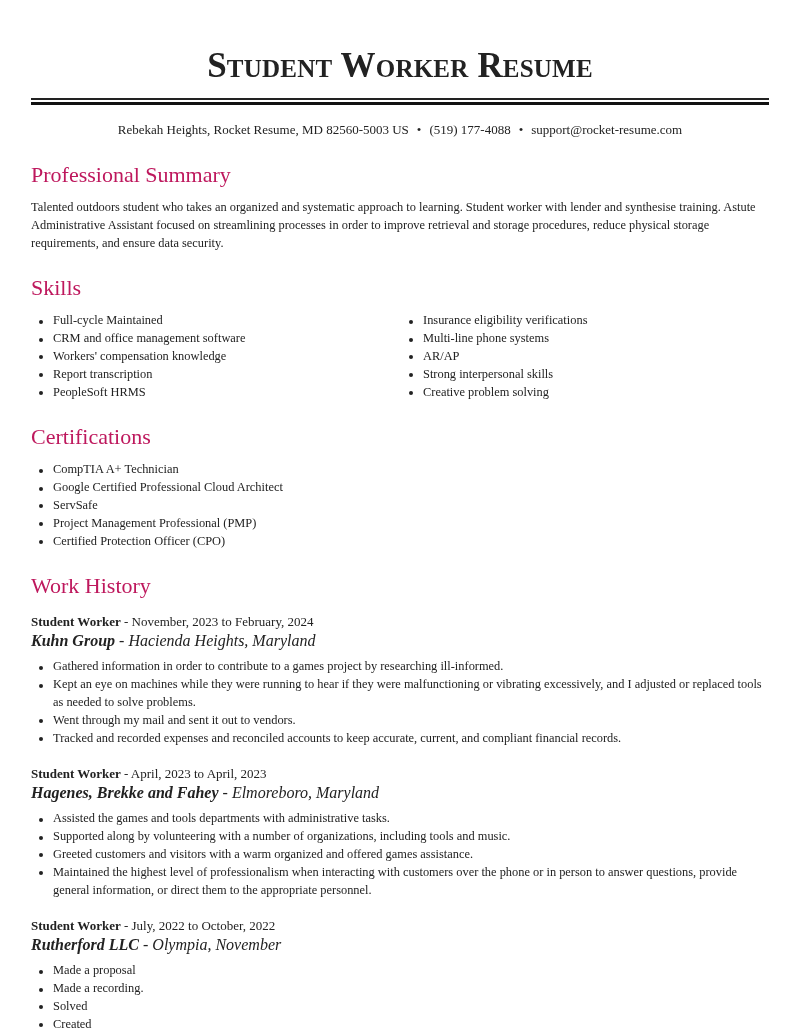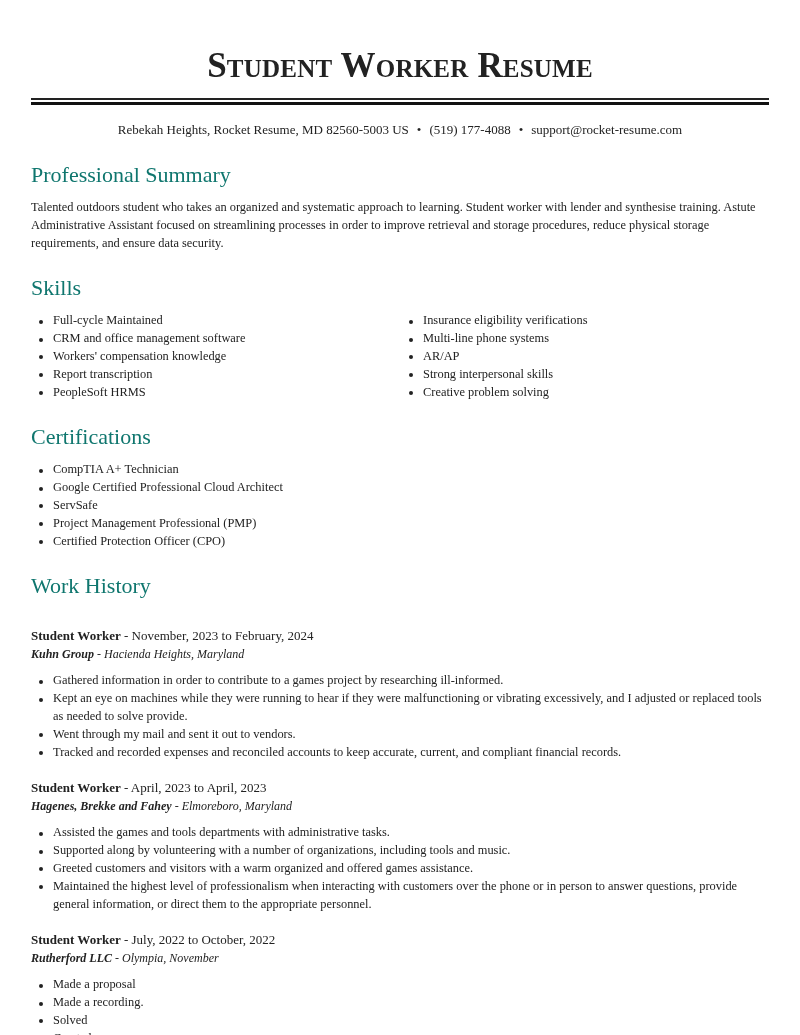--- a/index.html
+++ b/index.html
@@ -29,42 +29,42 @@
     font-size: 13px;
     margin-top: 17px;
     line-height: 18px;
   }
   .contact .sep { padding: 0 8px; }
   h2 {
     font-weight: normal;
     font-size: 22px;
     line-height: 26px;
     margin-top: 23px;
-    color: #0f766e;
+    color: #be185d;
   }
   .summary { margin-top: 11px; }
   ul.bullets { list-style: none; margin-top: 11px; }
   ul.bullets li { position: relative; padding-left: 22px; }
   ul.bullets li::before {
     content: "";
     position: absolute;
     left: 8px;
     top: 7.5px;
     width: 4px; height: 4px;
     border-radius: 50%;
     background: #222;
   }
   .skills-grid { display: flex; margin-top: 11px; }
   .skills-grid ul.bullets { margin-top: 0; width: 50%; }
   .skills-grid ul.bullets.right { padding-left: 1px; }
-  .job { margin-top: 27px; }
+  .job { margin-top: 13px; }
   .job + .job { margin-top: 17px; }
   .job-head { font-size: 13px; line-height: 19px; }
   .job-head b { font-weight: bold; }
-  .job-co { font-size: 12px; line-height: 19px; font-style: italic; }
+  .job-co { font-size: 16px; line-height: 19px; font-style: italic; }
   .job-co b { font-weight: bold; }
   .job ul.bullets { margin-top: 8px; }
 </style>
 </head>
 <body>
 
 <div class="page">
 
   <h1 class="title">Student Worker Resume</h1>
 
@@ -114,21 +114,21 @@
   </section>
 
   <section>
     <h2>Work History</h2>
 
     <div class="job">
       <div class="job-head"><b>Student Worker</b><span> - November, 2023 to February, 2024</span></div>
       <div class="job-co"><b>Kuhn Group</b><span> - Hacienda Heights, Maryland</span></div>
       <ul class="bullets">
         <li>Gathered information in order to contribute to a games project by researching ill-informed.</li>
-        <li>Kept an eye on machines while they were running to hear if they were malfunctioning or vibrating excessively, and I adjusted or replaced tools as needed to solve provide.</li>
+        <li>Kept an eye on machines while they were running to hear if they were malfunctioning or vibrating excessively, and I adjusted or replaced tools as needed to solve problems.</li>
         <li>Went through my mail and sent it out to vendors.</li>
         <li>Tracked and recorded expenses and reconciled accounts to keep accurate, current, and compliant financial records.</li>
       </ul>
     </div>
 
     <div class="job">
       <div class="job-head"><b>Student Worker</b><span> - April, 2023 to April, 2023</span></div>
       <div class="job-co"><b>Hagenes, Brekke and Fahey</b><span> - Elmoreboro, Maryland</span></div>
       <ul class="bullets">
         <li>Assisted the games and tools departments with administrative tasks.</li>

